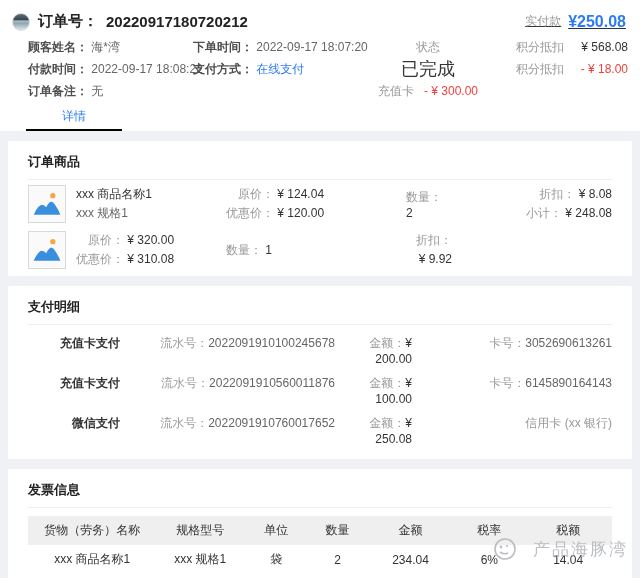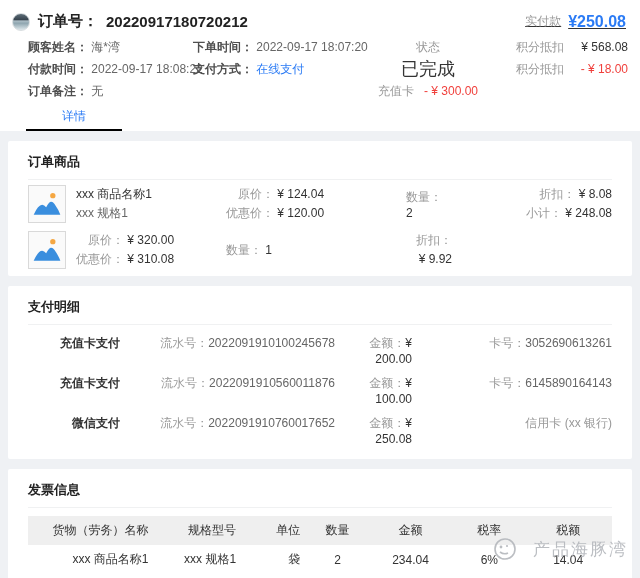--- a/index.html
+++ b/index.html
@@ -60,21 +60,21 @@
 
   
   .pay-row { display: grid; grid-template-columns: 92px 215px 1fr 200px; padding: 4px 0; line-height: 16px; text-align: right; }
   .pay-method { font-weight: bold; color: #333; }
   .muted { color: #999; }
 
   
   .inv-table { width: 100%; border-collapse: collapse; margin-top: 8px; }
   .inv-table th { background: #efefef; font-weight: normal; color: #333; padding: 6px 8px; }
   .inv-table td { padding: 6px 8px; color: #333; }
-  .al { text-align: right; } .ac { text-align: center; }
+  .al { text-align: center; } .ac { text-align: center; }
   .c1 { width: 22%; } .c2 { width: 15%; } .c3 { width: 11%; } .c4 { width: 10%; }
   .c5 { width: 15%; } .c6 { width: 12%; } .c7 { width: 15%; }
 
   
   .watermark {
     position: absolute; right: 12px; bottom: 16px;
     display: flex; align-items: center; gap: 15px;
     color: #b4b7bc; font-size: 17px; letter-spacing: 2px; opacity: .9;
     pointer-events: none;
   }

